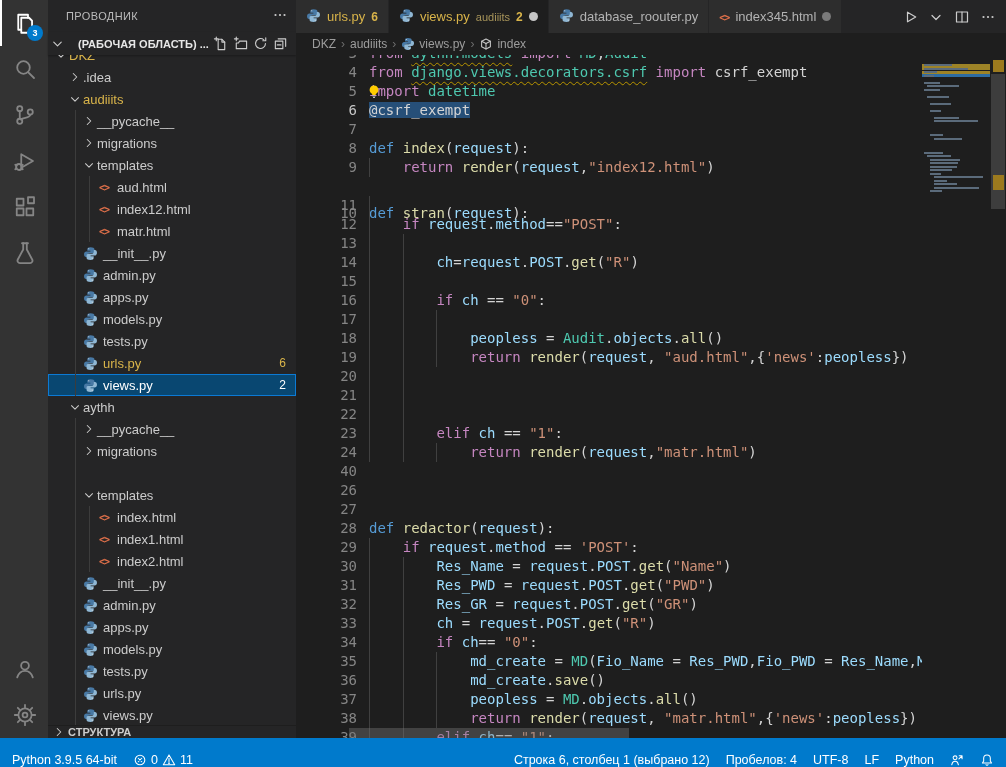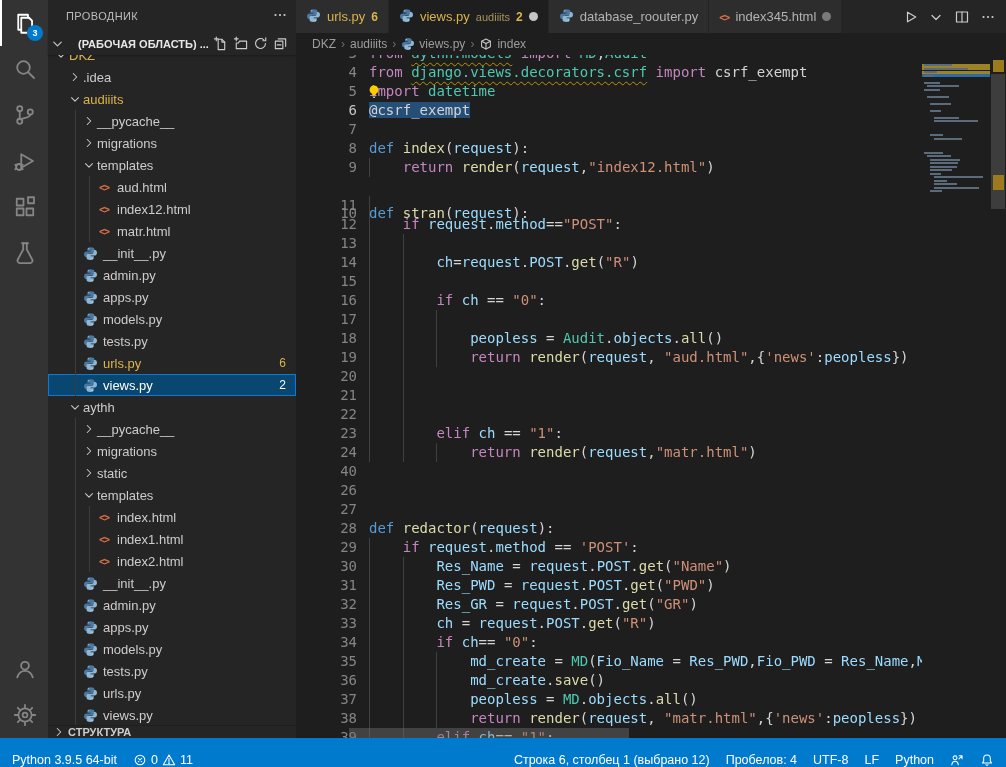--- a/index.html
+++ b/index.html
@@ -362,28 +362,20 @@
             <span class="tlabel">__pycache__</span>
           </div>
           <div class="trow" style="top: 385px; padding-left: 34px;">
             <span class="tchev">
               <svg viewBox="0 0 16 16" fill="none" stroke="currentColor" stroke-width="1.2" stroke-linecap="round" stroke-linejoin="round">
                 <path d="M6 4l4 4-4 4"></path>
               </svg>
             </span>
             <span class="tlabel">migrations</span>
           </div>
-          <div class="trow" style="top: 407px; padding-left: 34px;">
-            <span class="tchev">
-              <svg viewBox="0 0 16 16" fill="none" stroke="currentColor" stroke-width="1.2" stroke-linecap="round" stroke-linejoin="round">
-                <path d="M6 4l4 4-4 4"></path>
-              </svg>
-            </span>
-            <span class="tlabel">static</span>
-          </div>
           <div class="trow" style="top: 429px; padding-left: 34px;">
             <span class="tchev">
               <svg viewBox="0 0 16 16" fill="none" stroke="currentColor" stroke-width="1.2" stroke-linecap="round" stroke-linejoin="round">
                 <path d="M4 6.5l4 4 4-4"></path>
               </svg>
             </span>
             <span class="tlabel">templates</span>
           </div>
           <div class="trow" style="top: 451px; padding-left: 48px;">
             <span class="ficon">

